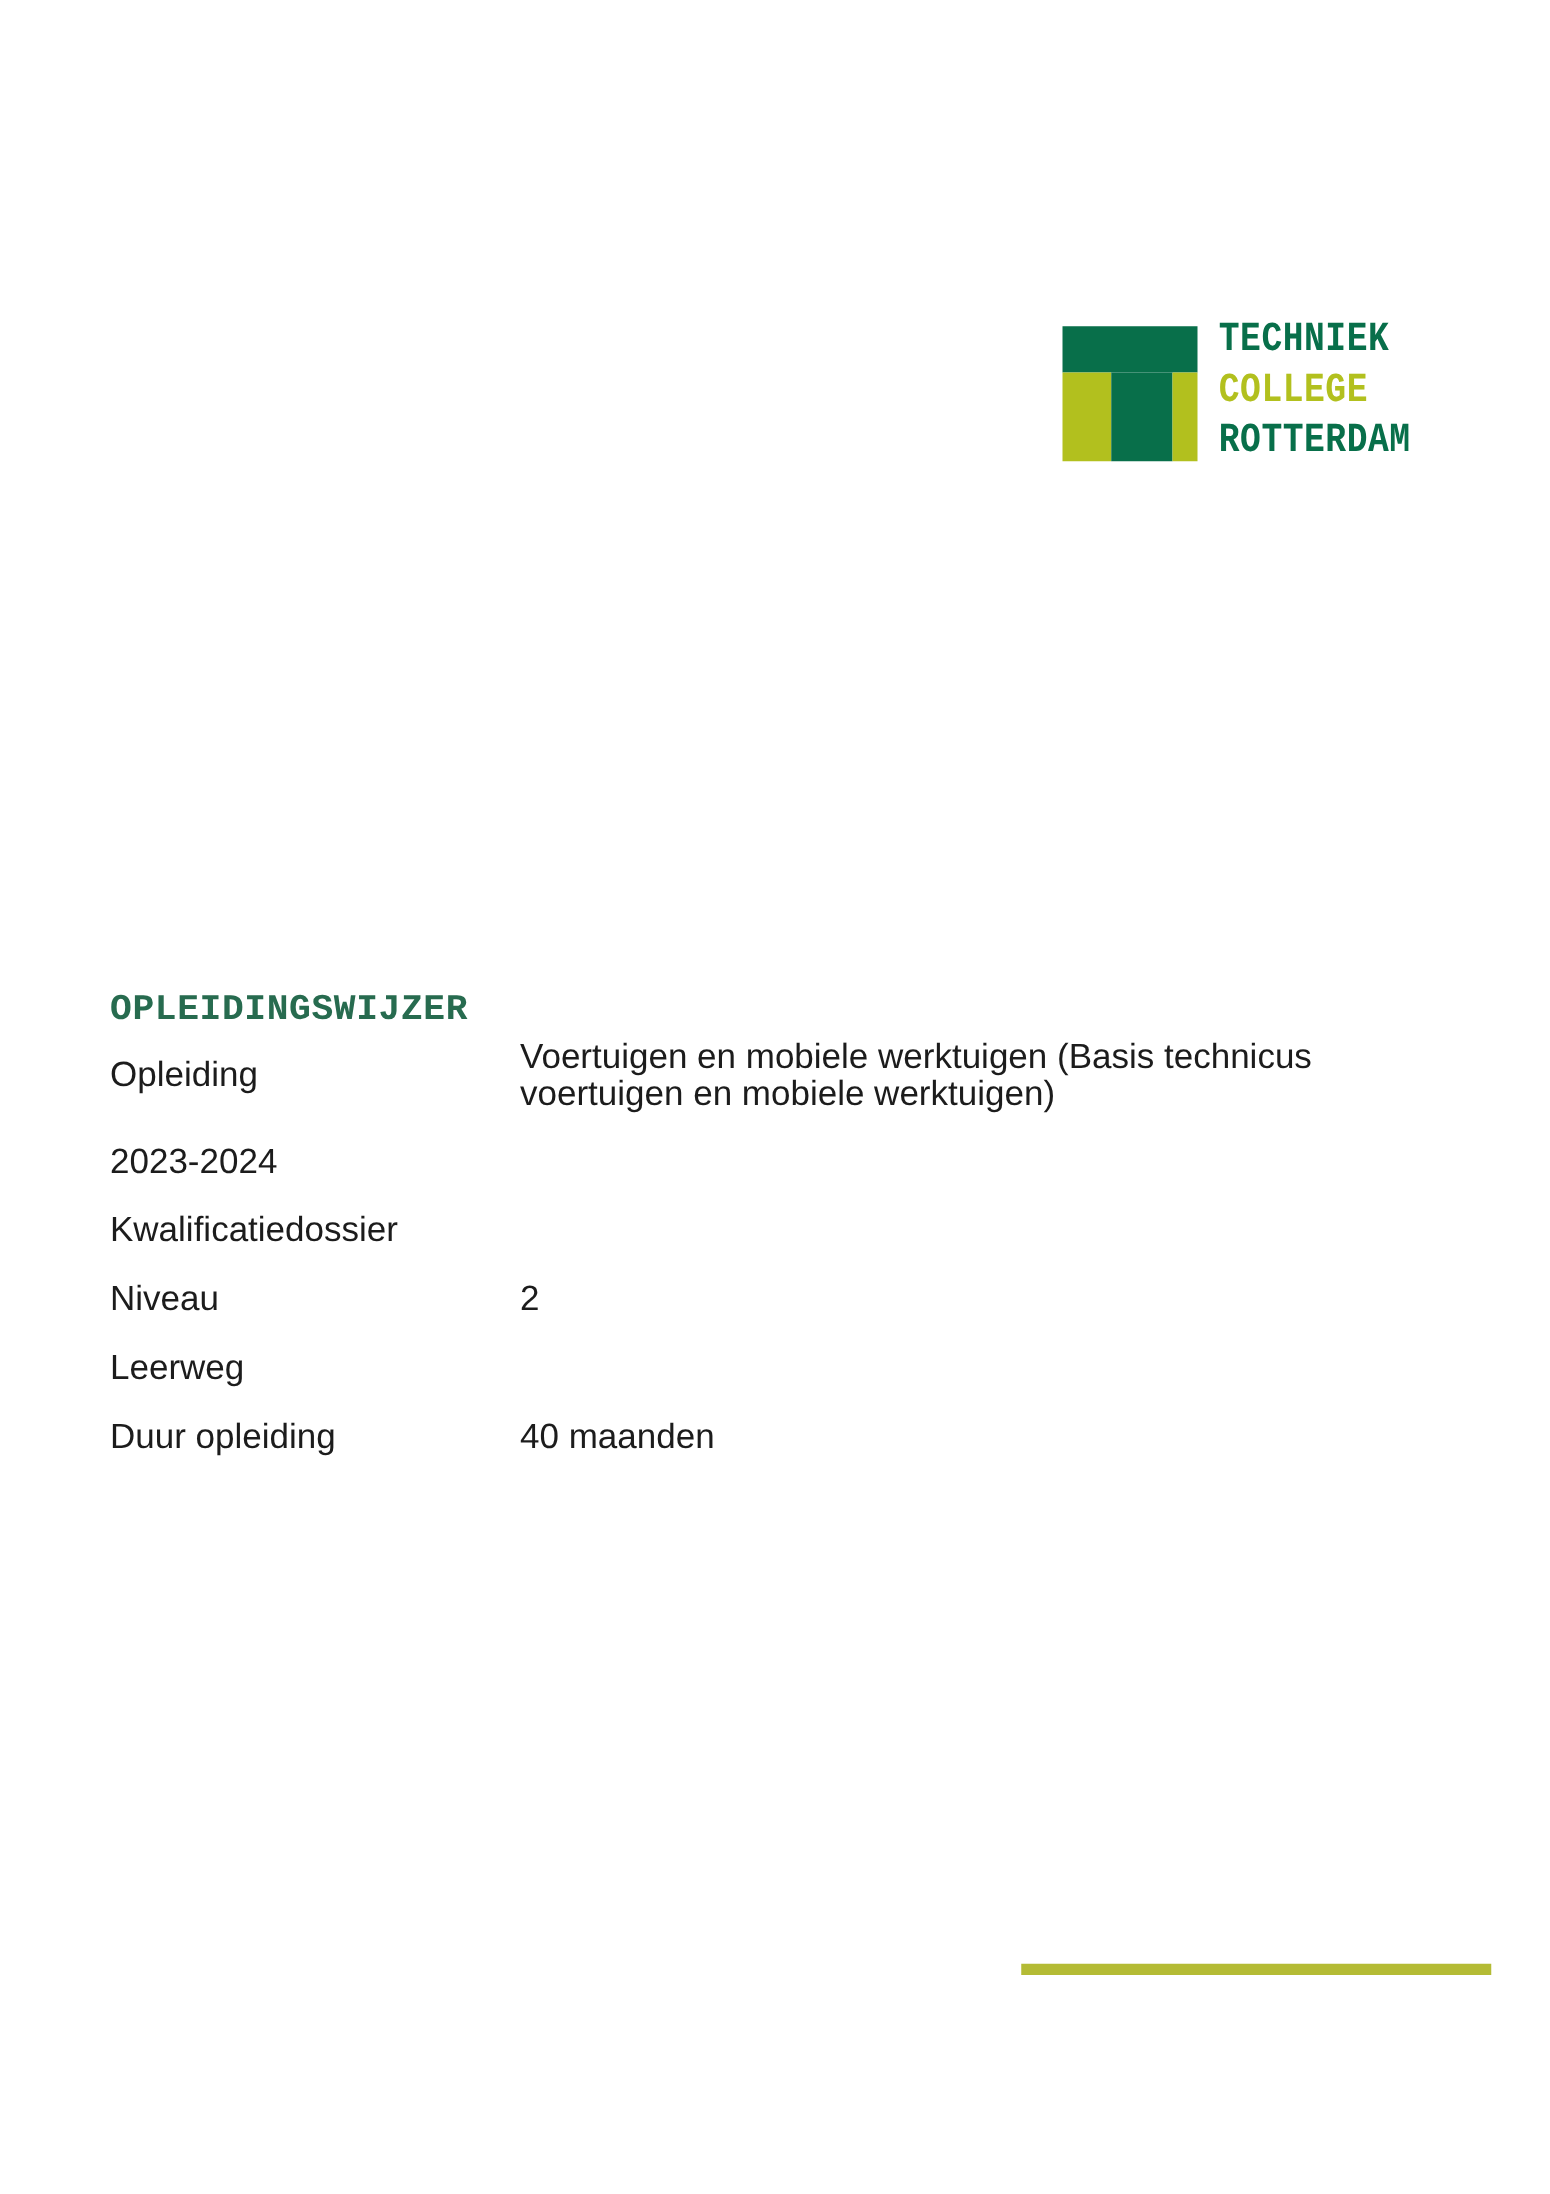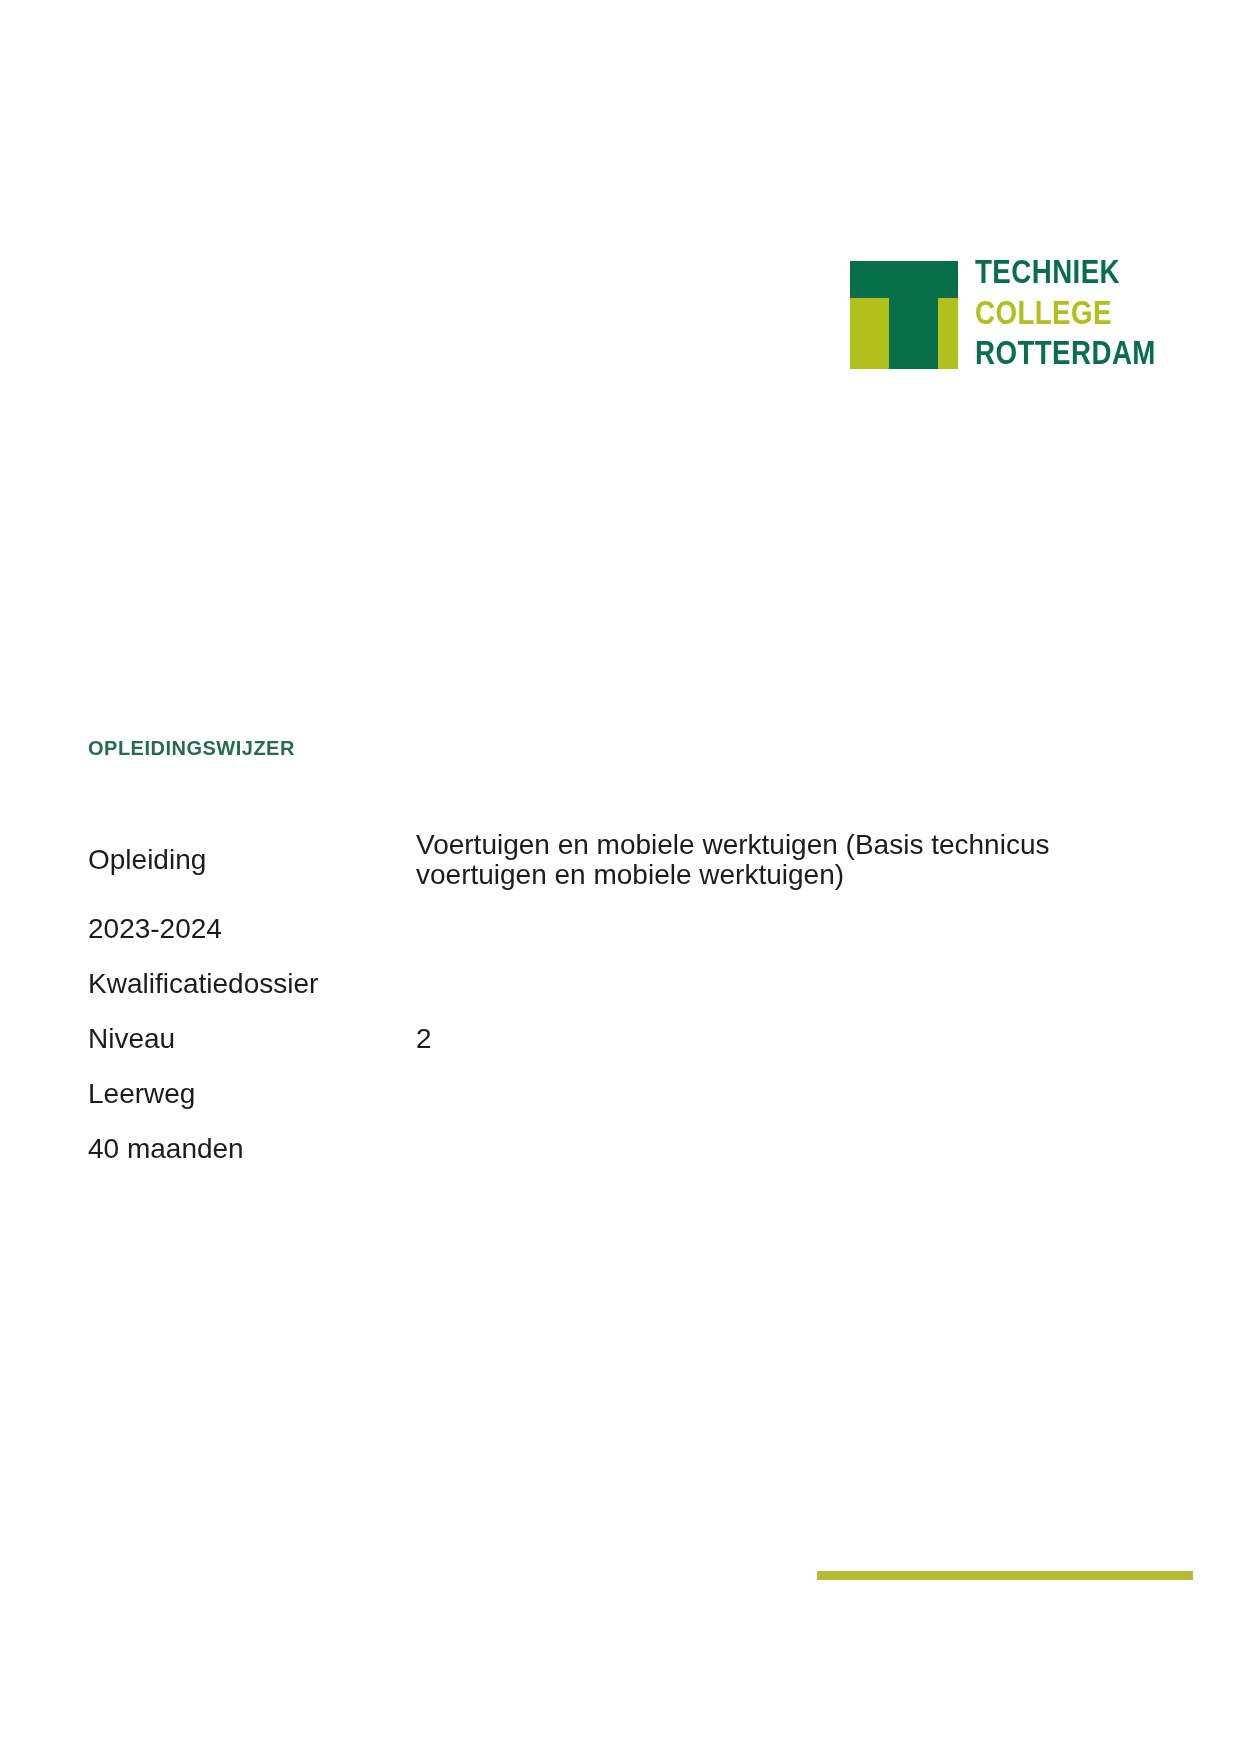--- a/index.html
+++ b/index.html
@@ -45,40 +45,42 @@
     width: 49px; height: 71px;
   }
   .logo-lime-right {
     position: absolute;
     left: 88px; top: 37px;
     width: 20px; height: 71px;
   }
   .logo-wordmark {
     margin-left: 17px;
     margin-top: -9px;
+    font-family: Liberation Mono, monospace;
   }
   .wordmark-line {
     font-size: 33px;
     font-weight: bold;
     line-height: 40.5px;
     letter-spacing: 0.5px;
     transform: scaleX(0.84);
     transform-origin: left center;
     white-space: nowrap;
   }
 
   
   .page-heading {
     position: absolute;
     left: 88px;
-    top: 730px;
-    font-size: 20px;
+    top: 790px;
+    font-size: 29px;
     font-weight: bold;
     line-height: 36px;
     letter-spacing: 0.5px;
+    font-family: Liberation Mono, monospace;
   }
 
   
   .fields {
     position: absolute;
     left: 88px;
     top: 830px;
     width: 1064px;
     font-size: 28px;
     line-height: 30px;
@@ -149,20 +151,21 @@
     <div class="field-row">
       <div class="field-label">Niveau</div>
       <div class="field-value">2</div>
     </div>
 
     <div class="field-row">
       <div class="field-label">Leerweg</div>
     </div>
 
     <div class="field-row">
+      <div class="field-label">Duur opleiding</div>
       <div class="field-value">40 maanden</div>
     </div>
 
   </div>
 
   <div class="footer-bar" style="background:#b4bb35;"></div>
 
 </div>
 
 </body></html>

